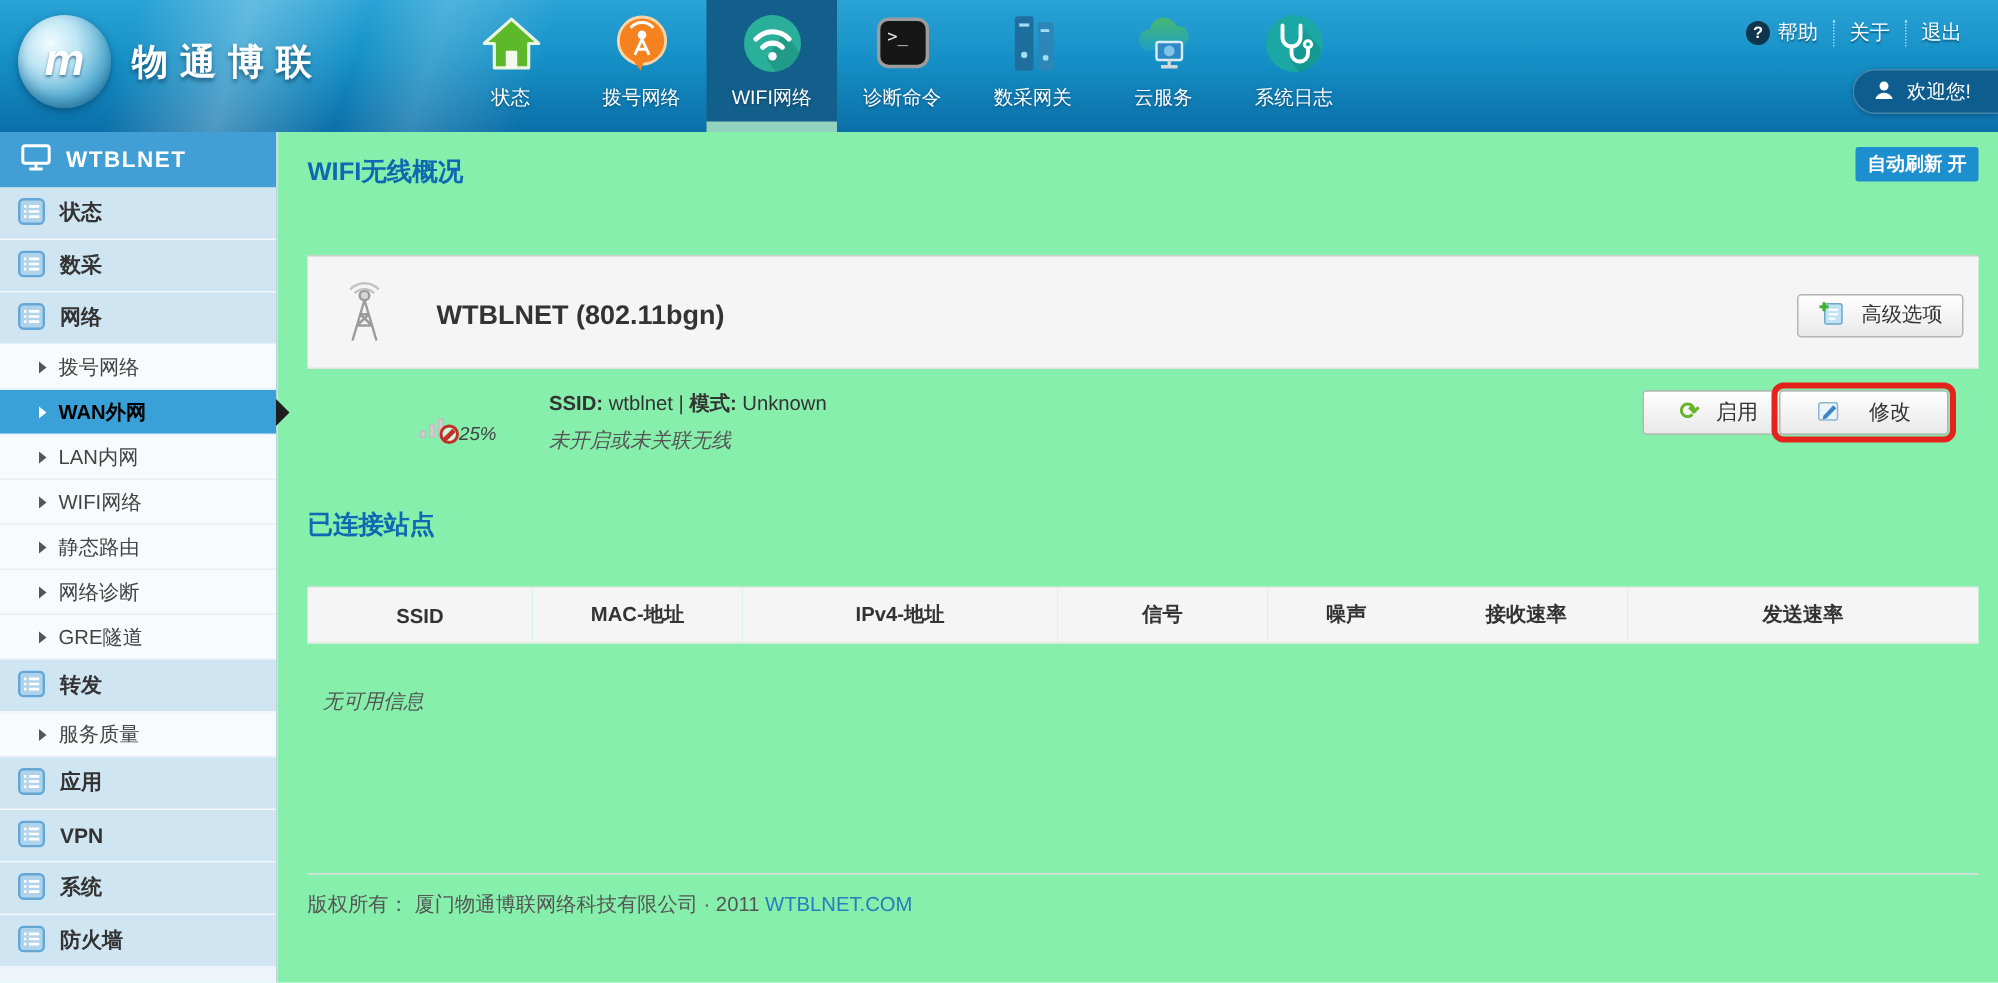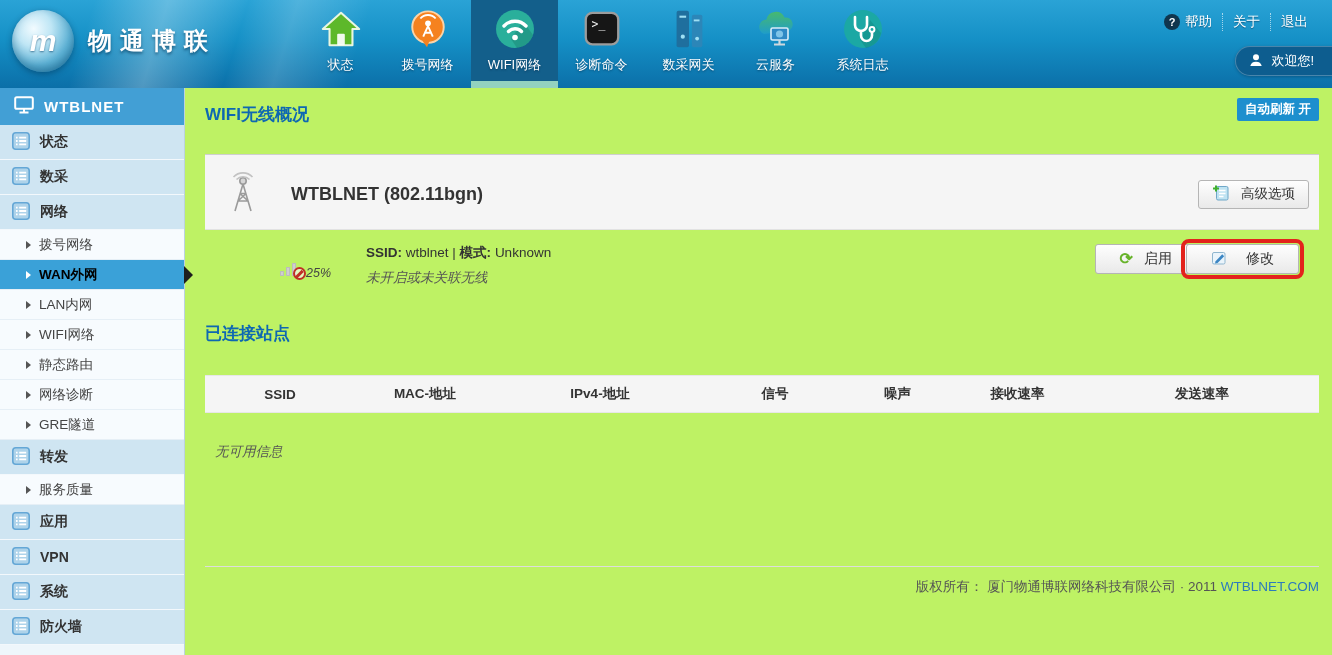--- a/index.html
+++ b/index.html
@@ -56,27 +56,27 @@
   .tri { width:0; height:0; border-top:4px solid transparent; border-bottom:4px solid transparent;
     border-left:5px solid #555; }
   .side-sub.active { background:#3aa1d8; color:#000000; font-weight:bold; }
   .side-sub.active .tri { border-left-color:#fff; }
   .side-sub.active::after { content:""; position:absolute; right:-9px; top:50%;
     transform:translateY(-50%); border-top:9px solid transparent; border-bottom:9px solid transparent;
     border-left:9px solid #1e1e1e; }
   .side-filler { flex:1; background:#eef6fb; }
 
   
-  .main { position:absolute; left:185px; top:88px; right:0; bottom:0; background:#bef264; }
+  .main { position:absolute; left:185px; top:88px; right:0; bottom:0; background:#86efac; }
   .content-pad { padding-left:20px; padding-right:13px; }
   h1.page-title { margin-top:15px; font-size:17px; font-weight:bold; color:#0e68b2; }
   .auto-refresh { position:absolute; top:10px; right:13px; background:#1d8fce; color:#fff;
     font-size:12.5px; font-weight:bold; padding:3px 8px; border-radius:2px; cursor:pointer; }
 
-  .radio-band { margin-top:28px; height:76px; background:#f5f5f5;
+  .radio-band { margin-top:44px; height:76px; background:#f5f5f5;
     border-top:1px solid #cfcfcf; border-bottom:1px solid #e2e2e2;
     display:flex; align-items:center; position:relative; padding:4px 10px 0 18px; }
   .radio-title { font-size:18px; font-weight:bold; color:#333; margin-left:28px; }
   .btn { display:inline-flex; align-items:center; gap:11px; background:linear-gradient(#fefefe,#e9e9e9);
     border:1px solid #b5b5b5; border-radius:3px; color:#333; cursor:pointer; }
   .btn-advanced { height:29px; padding:0 13px; font-size:13.5px; position:absolute; right:10px; }
 
   .radio-row { height:69px; position:relative; padding:13px 10px 0 75px; display:flex; }
   .sig-block { width:58px; display:flex; flex-direction:row; align-items:center;font-style:italic; }
   .sig-icon { position:relative; width:26px; height:18px; }
@@ -96,21 +96,21 @@
   .btn-modify { height:30px; padding:0 24px; font-size:14px; position:absolute; right:20px; top:14px;
     outline:4px solid #e3231c; outline-offset:1px;gap:19px; }
   .icon-green { color:#67b32a; font-size:16px; font-weight:bold; line-height:1; }
 
   h2.section-title { margin-top:23px; font-size:17px; font-weight:bold; color:#0e68b2; }
   table.stations { margin-top:30px; width:100%; border-collapse:collapse; }
   table.stations th { background:#f5f5f5; border-top:1px solid #e7e7e7; border-bottom:1px solid #e7e7e7;
     font-size:13.5px; font-weight:bold; color:#333; text-align:center; padding:9px 4px; }
   .empty-note { margin:30px 0 0 10px; font-style:italic; font-size:13.5px; color:#555; }
 
-  .footer { margin-top:105px; border-top:1px solid #ddd; padding-top:11px; text-align:right;
+  .footer { margin-top:105px; border-top:1px solid #ddd; padding-top:11px; text-align:left;
     font-size:13.5px; color:#555; }
   .footer a { color:#2b7bbd; text-decoration:none; cursor:pointer; }
 
   
   .c1{width:150px}.c2{width:140px}.c3{width:210px}.c4{width:140px}.c5{width:105px}.c6{width:135px}
 </style>
 </head>
 <body>
 
 <div class="top-header">

